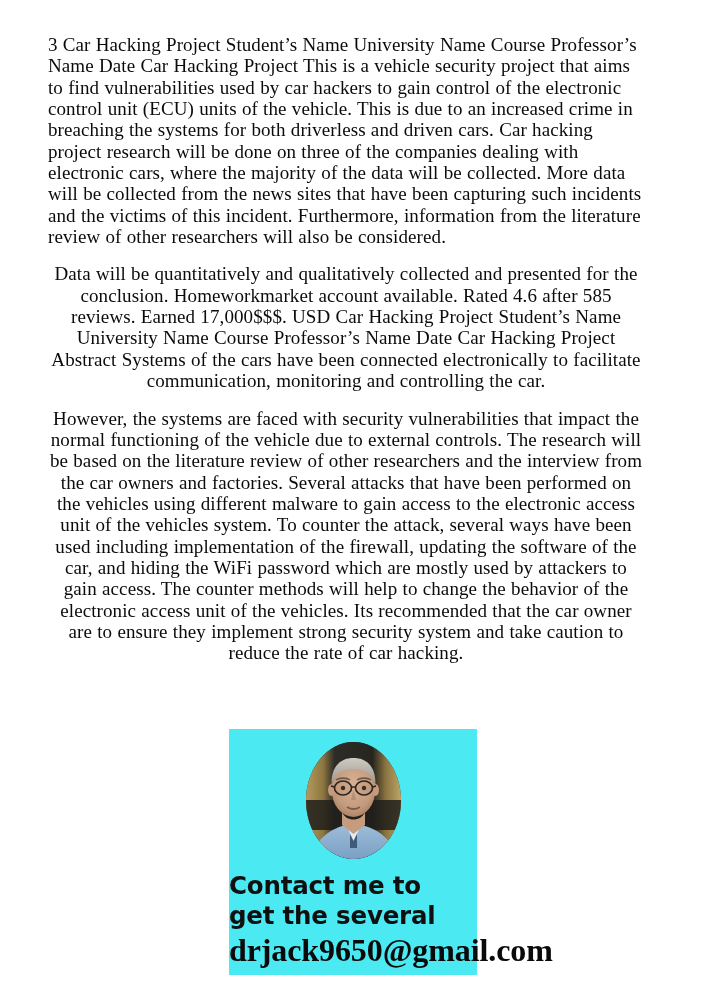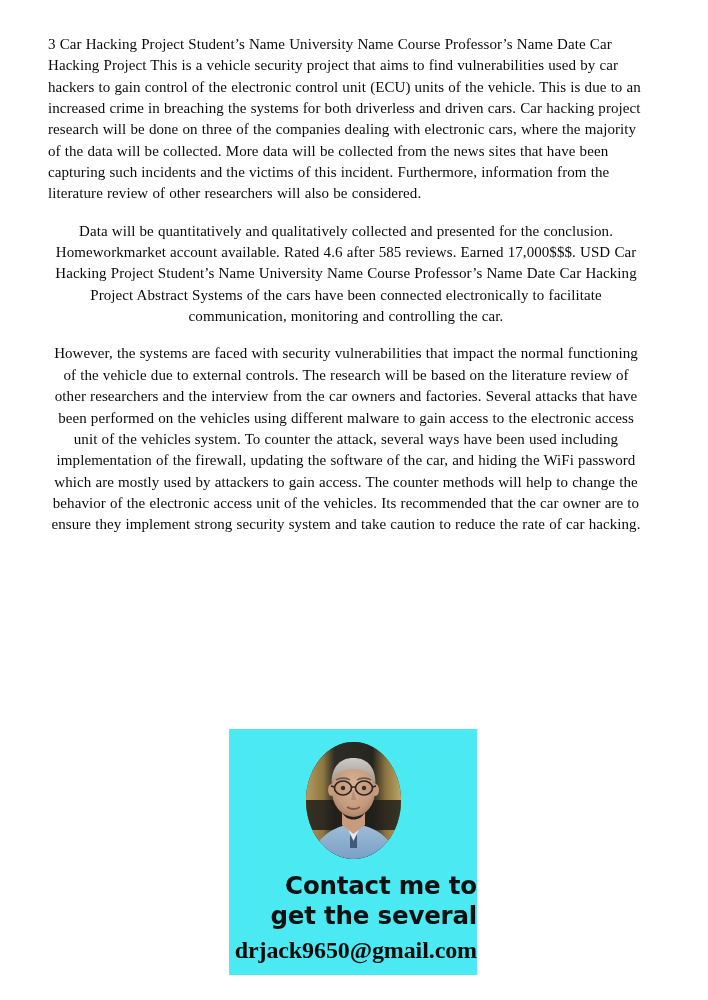--- a/index.html
+++ b/index.html
@@ -26,21 +26,21 @@
 
   .doc-body {
     position: absolute;
     left: 48px;
     top: 34px;
     width: 596px;
   }
 
   .para {
     font-family: "Liberation Serif", "DejaVu Serif", serif;
-    font-size: 15px;
+    font-size: 19px;
     line-height: 21.35px;
     color: #0b0b0b;
     text-align: left;
     margin: 0;
     letter-spacing: 0.005em;
     word-spacing: 0.02em;
   }
 
   .para + .para {
     margin-top: 16px;
@@ -72,37 +72,37 @@
 
   .portrait-svg {
     display: block;
     width: 95px;
     height: 117px;
   }
 
   .contact-lines {
     margin-top: 12px;
     width: 100%;
-    text-align: right;
+    text-align: left;
   }
 
   .contact-line {
     font-family: "DejaVu Sans", "Liberation Sans", sans-serif;
     font-weight: bold;
     font-size: 24.5px;
     line-height: 30px;
     color: #101010;
     letter-spacing: -0.2px;
   }
 
   .contact-email {
     margin-top: 5px;
     font-family: "Liberation Serif", "DejaVu Serif", serif;
     font-weight: bold;
-    font-size: 24px;
+    font-size: 32px;
     line-height: 28px;
     color: #0a0a0a;
     letter-spacing: -0.1px;
   }
 </style>
 </head>
 <body>
 
 <div class="page">
 

